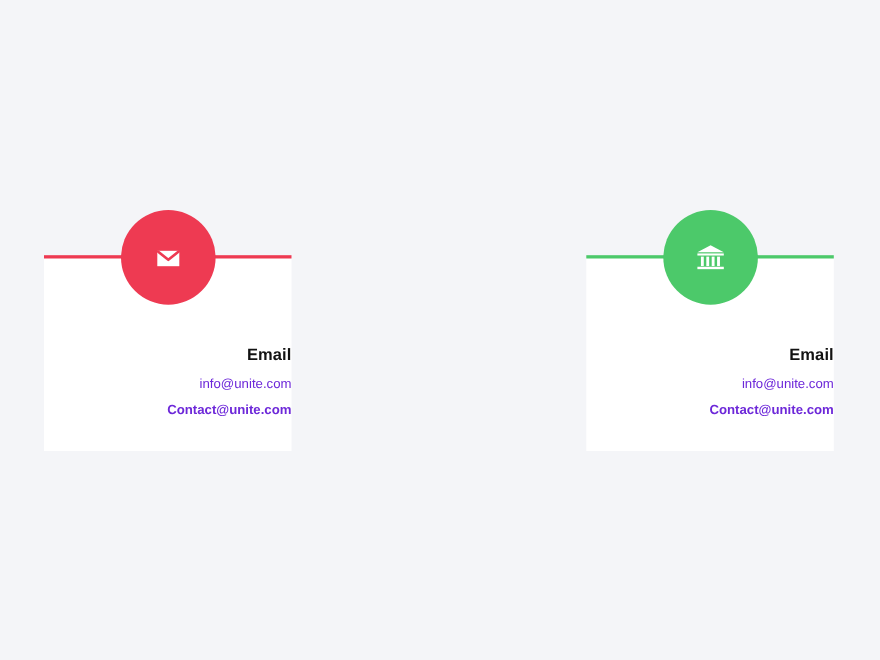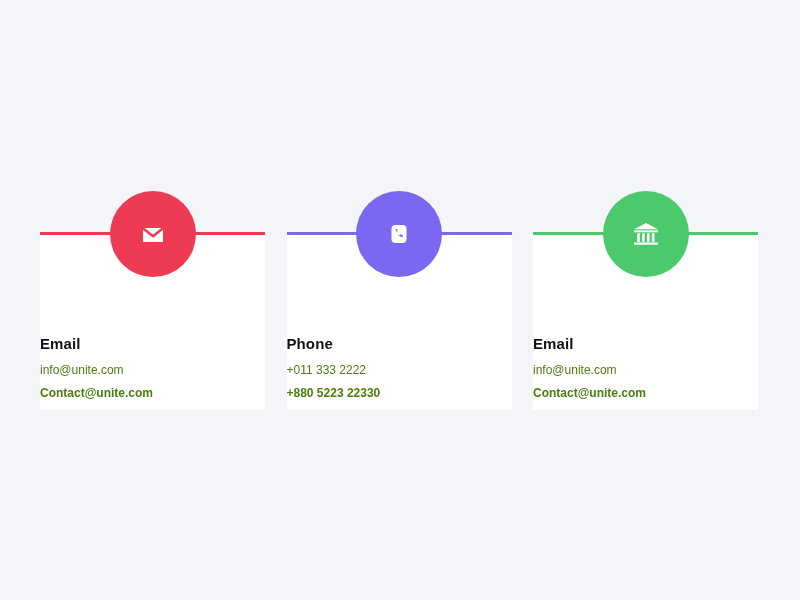--- a/index.html
+++ b/index.html
@@ -65,35 +65,34 @@
 
   .badge svg {
     display: block;
   }
 
   .card-body {
     position: absolute;
     left: 0;
     right: 0;
     top: 80px;
-    text-align: left;
-    margin-top: 21px;
+    text-align: right;
   }
 
   .card-title {
     font-size: 15px;
     font-weight: bold;
     color: #121212;
     margin: 0 0 12px 0;
     letter-spacing: 0.1px;
   }
 
   .card-line {
     font-size: 12px;
-    color: #4d7c0f;
+    color: #6d28d9;
     margin: 0 0 10px 0;
     line-height: 1.1;
   }
   .card-line:last-child {
     margin-bottom: 0;
     font-weight: bold;
   }
 </style>
 </head>
 <body>
@@ -109,34 +108,20 @@
           <path d="M5.6 9.7 L15 17.2 L24.4 9.7" fill="none" stroke="#ee3a52" stroke-width="2.4" stroke-linejoin="round" stroke-linecap="round"></path>
         </svg>
       </div>
       <div class="card-body">
         <div class="card-title">Email</div>
         <div class="card-line">info@unite.com</div>
         <div class="card-line">Contact@unite.com</div>
       </div>
     </div>
 
-    <div class="card" style="color:#7b68f0">
-      <div class="card-rule"></div>
-      <div class="badge">
-        <svg width="30" height="30" viewBox="0 0 30 30" aria-hidden="true">
-          <rect x="7.5" y="6" width="15" height="18" rx="4" ry="4" fill="#ffffff"></rect>
-          <path d="M12.3 11.2 c0 3.9 2.9 6.8 6.5 6.8 l0 -2.1 -2.3 -0.6 -1.1 1.1 c-1.3 -0.8 -2.2 -1.7 -2.9 -3 l1.1 -1.1 -0.6 -2.3 -2.1 0 z" fill="#7b68f0"></path>
-        </svg>
-      </div>
-      <div class="card-body">
-        <div class="card-title">Phone</div>
-        <div class="card-line">+011 333 2222</div>
-        <div class="card-line">+880 5223 22330</div>
-      </div>
-    </div>
 
     <div class="card" style="color:#4cc96a">
       <div class="card-rule"></div>
       <div class="badge">
         <svg width="32" height="32" viewBox="0 0 32 32" aria-hidden="true">
           <path d="M16 5 L28 11.3 L4 11.3 Z" fill="#ffffff"></path>
           <rect x="4" y="12.4" width="24" height="1.9" fill="#ffffff"></rect>
           <rect x="7.2" y="15.3" width="2.6" height="8.6" fill="#ffffff"></rect>
           <rect x="12.1" y="15.3" width="2.6" height="8.6" fill="#ffffff"></rect>
           <rect x="17" y="15.3" width="2.6" height="8.6" fill="#ffffff"></rect>

